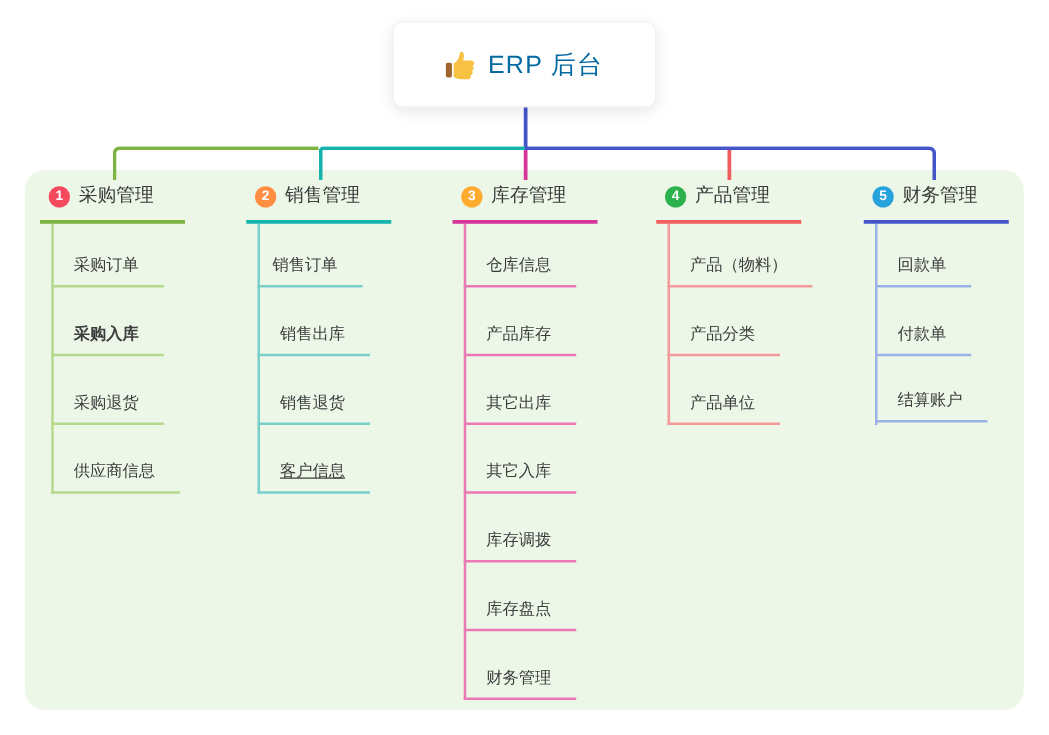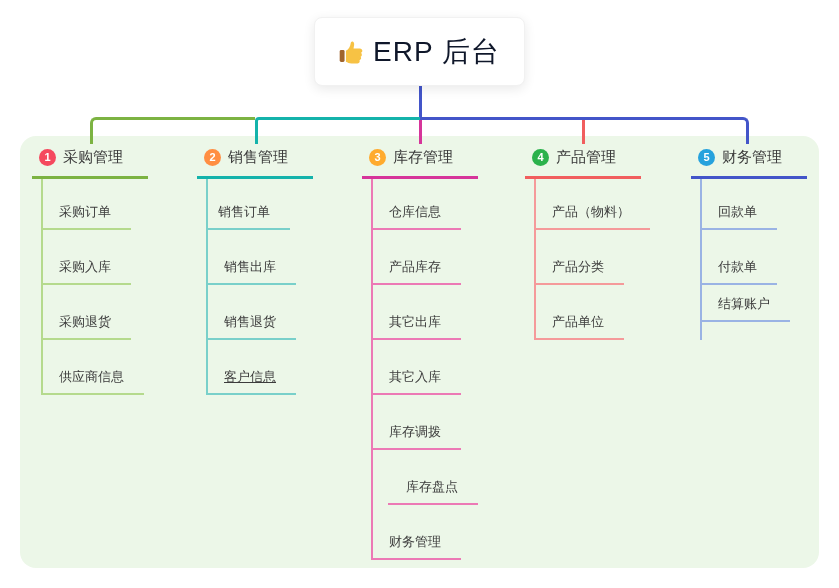--- a/index.html
+++ b/index.html
@@ -6,21 +6,21 @@
   #stage{
     position:relative;width:839px;height:588px;overflow:hidden;background:#fff;
     font-family:"Liberation Sans","DejaVu Sans",sans-serif;color:#3c3c3c;
   }
   .panel{position:absolute;border-radius:16px;z-index:0;}
   .node-root{
     position:absolute;left:314px;top:17px;width:209px;height:67px;z-index:3;
     background:#fff;border:1px solid #f1f1f1;border-radius:8px;
     box-shadow:0 3px 12px rgba(0,0,0,0.09);
     display:flex;align-items:center;justify-content:center;gap:9px;
-    font-size:28px;color:#0f172a;letter-spacing:1px;
+    font-size:20px;color:#0369a1;letter-spacing:1px;
   }
   .node-root svg{display:block;}
   .conn{position:absolute;z-index:1;box-sizing:border-box;}
   .branch-header{
     position:absolute;z-index:2;box-sizing:border-box;width:116px;
     display:flex;align-items:center;gap:7px;
     padding:0 0 9px 7px;border-bottom:3px solid #000;
     font-size:15px;font-weight:500;color:#3a3a3a;line-height:20px;
   }
   .badge{
@@ -57,21 +57,21 @@
       <div class="conn" style="left: 418.5px; top: 120px; width: 3px; height: 24px; background: rgb(214, 53, 154);"></div>
       <div class="conn" style="left: 581.5px; top: 120px; width: 3px; height: 24px; background: rgb(241, 94, 94);"></div>
     </div>
   <div id="branches">
       <div class="branch-header" style="left: 32px; top: 147px; border-bottom-color: rgb(124, 179, 66);">
         <div class="badge" style="background: rgb(245, 73, 94);">1</div>
         <div>采购管理</div>
       </div>
       <div class="vline" style="left: 41px; top: 179px; height: 216px; background: rgb(181, 218, 141);"></div>
       <div class="child-row" style="left: 41px; top: 203px; border-bottom-color: rgb(181, 218, 141);">采购订单</div>
-      <div class="child-row" style="left: 41px; top: 258px; border-bottom-color: rgb(181, 218, 141);">采购入库</div>
+      <div class="child-row" style="left: 41px; top: 258px; border-bottom-color: rgb(181, 218, 141); font-weight: bold;">采购入库</div>
       <div class="child-row" style="left: 41px; top: 313px; border-bottom-color: rgb(181, 218, 141);">采购退货</div>
       <div class="child-row" style="left: 41px; top: 368px; border-bottom-color: rgb(181, 218, 141);">供应商信息</div>
       <div class="branch-header" style="left: 197px; top: 147px; border-bottom-color: rgb(20, 179, 171);">
         <div class="badge" style="background: rgb(255, 142, 66);">2</div>
         <div>销售管理</div>
       </div>
       <div class="vline" style="left: 206px; top: 179px; height: 216px; background: rgb(121, 208, 202);"></div>
       <div class="child-row" style="left: 206px; top: 203px; border-bottom-color: rgb(121, 208, 202); padding-left: 12px;">销售订单</div>
       <div class="child-row" style="left: 206px; top: 258px; border-bottom-color: rgb(121, 208, 202);">销售出库</div>
       <div class="child-row" style="left: 206px; top: 313px; border-bottom-color: rgb(121, 208, 202);">销售退货</div>
@@ -79,32 +79,32 @@
       <div class="branch-header" style="left: 362px; top: 147px; border-bottom-color: rgb(214, 53, 154);">
         <div class="badge" style="background: rgb(255, 171, 46);">3</div>
         <div>库存管理</div>
       </div>
       <div class="vline" style="left: 371px; top: 179px; height: 381px; background: rgb(236, 121, 181);"></div>
       <div class="child-row" style="left: 371px; top: 203px; border-bottom-color: rgb(236, 121, 181);">仓库信息</div>
       <div class="child-row" style="left: 371px; top: 258px; border-bottom-color: rgb(236, 121, 181);">产品库存</div>
       <div class="child-row" style="left: 371px; top: 313px; border-bottom-color: rgb(236, 121, 181);">其它出库</div>
       <div class="child-row" style="left: 371px; top: 368px; border-bottom-color: rgb(236, 121, 181);">其它入库</div>
       <div class="child-row" style="left: 371px; top: 423px; border-bottom-color: rgb(236, 121, 181);">库存调拨</div>
-      <div class="child-row" style="left: 388px; top: 478px; border-bottom-color: rgb(236, 121, 181);">库存盘点</div>
+      <div class="child-row" style="left: 371px; top: 478px; border-bottom-color: rgb(236, 121, 181);">库存盘点</div>
       <div class="child-row" style="left: 371px; top: 533px; border-bottom-color: rgb(236, 121, 181);">财务管理</div>
       <div class="branch-header" style="left: 525px; top: 147px; border-bottom-color: rgb(241, 94, 94);">
         <div class="badge" style="background: rgb(43, 178, 76);">4</div>
         <div>产品管理</div>
       </div>
       <div class="vline" style="left: 534px; top: 179px; height: 161px; background: rgb(245, 154, 154);"></div>
       <div class="child-row" style="left: 534px; top: 203px; border-bottom-color: rgb(245, 154, 154);">产品（物料）</div>
       <div class="child-row" style="left: 534px; top: 258px; border-bottom-color: rgb(245, 154, 154);">产品分类</div>
       <div class="child-row" style="left: 534px; top: 313px; border-bottom-color: rgb(245, 154, 154);">产品单位</div>
       <div class="branch-header" style="left: 691px; top: 147px; border-bottom-color: rgb(67, 85, 201);">
         <div class="badge" style="background: rgb(38, 162, 221);">5</div>
         <div>财务管理</div>
       </div>
       <div class="vline" style="left: 700px; top: 179px; height: 161px; background: rgb(154, 179, 228);"></div>
       <div class="child-row" style="left: 700px; top: 203px; border-bottom-color: rgb(154, 179, 228);">回款单</div>
       <div class="child-row" style="left: 700px; top: 258px; border-bottom-color: rgb(154, 179, 228);">付款单</div>
-      <div class="child-row" style="left: 700px; top: 295px; border-bottom-color: rgb(154, 179, 228); text-align: right;">结算账户</div>
+      <div class="child-row" style="left: 700px; top: 311px; border-bottom-color: rgb(154, 179, 228); text-align: right;">结算账户</div>
     </div>
 </div>
 
 </body></html>

